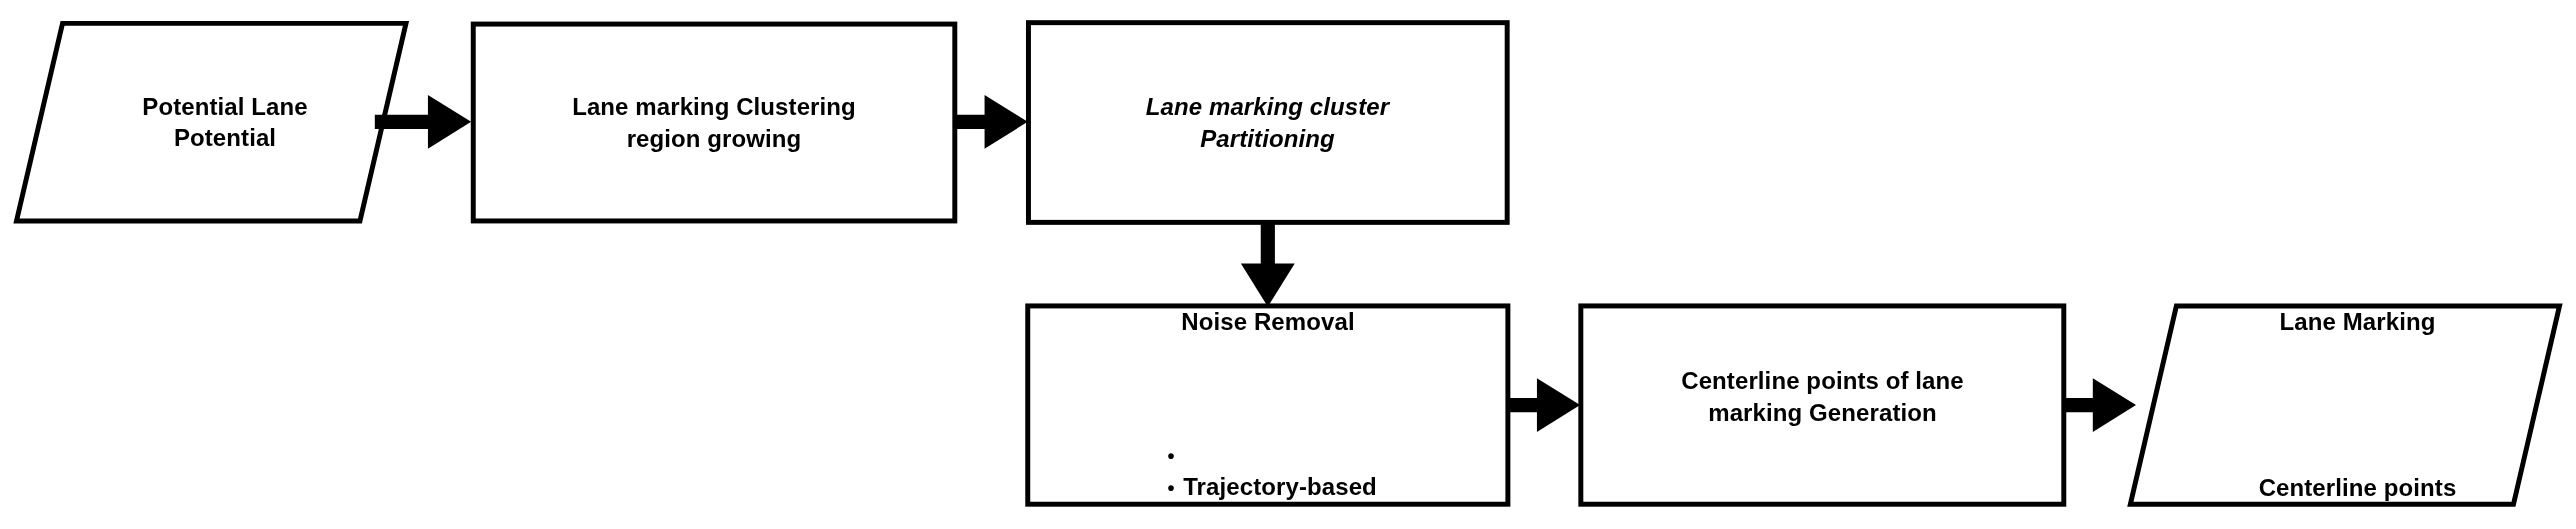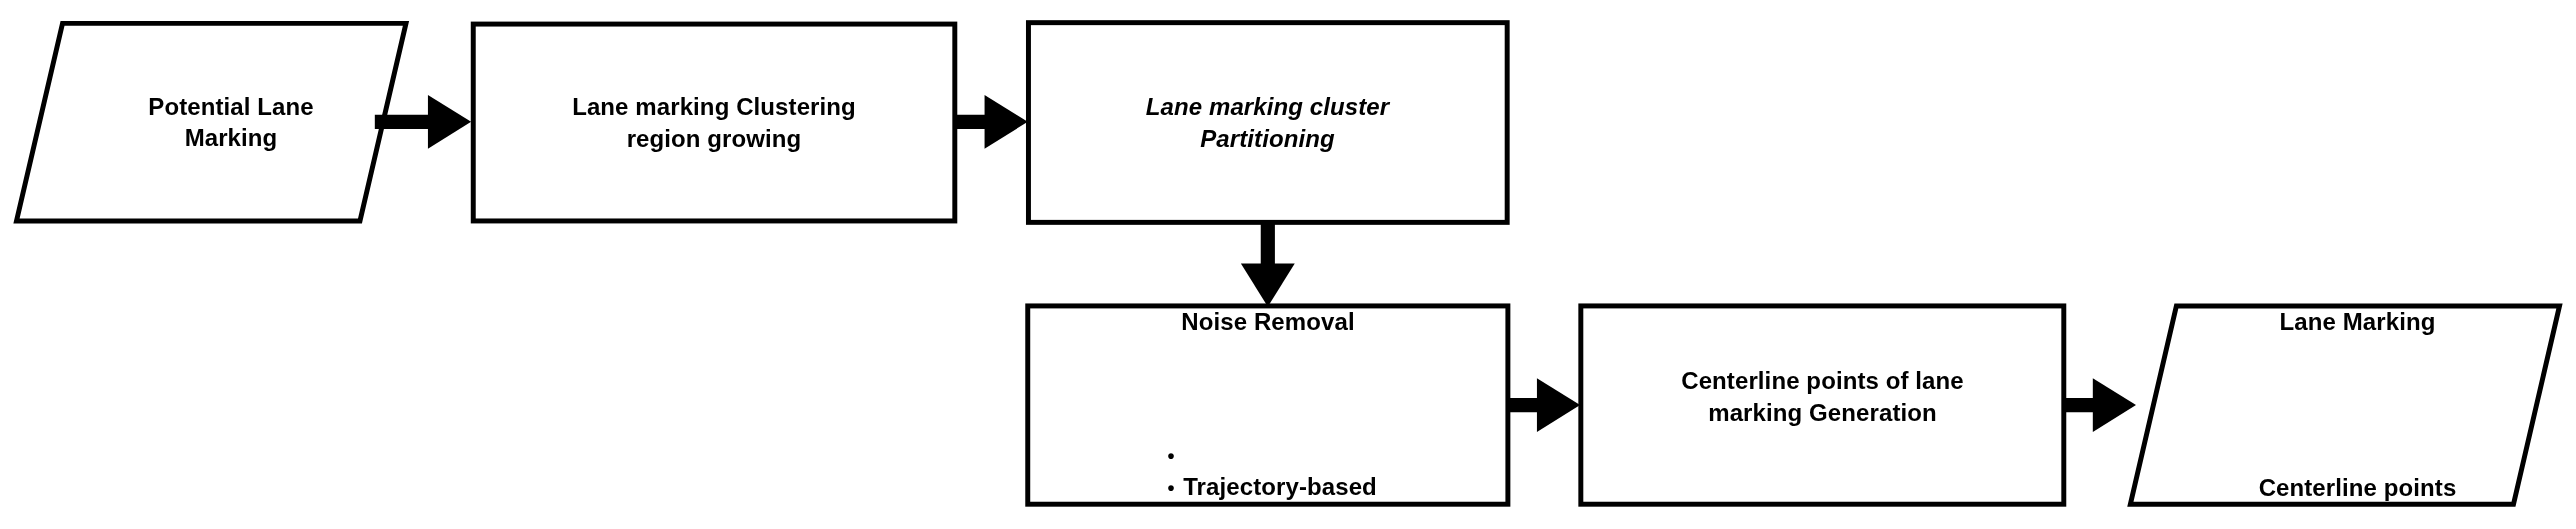--- a/index.html
+++ b/index.html
@@ -120,23 +120,23 @@
       <polygon class="connector-head" points="2170,534 2231,572 2170,610"></polygon>
     </g>
 
     <g>
       <line class="connector-line" x1="2916" y1="572" x2="2975" y2="572"></line>
       <polygon class="connector-head" points="2955,534 3016,572 2955,610"></polygon>
     </g>
 
   </svg>
 
-  <div class="node-label" style="left:68px; top:23.4px; width:326px; height:198px;">
+  <div class="node-label" style="left:62px; top:23.4px; width:326px; height:198px;">
     <span class="line">Potential Lane</span>
-    <span class="line">Marking</span>
+    <span class="line">Potential</span>
   </div>
 
   <div class="node-label" style="left:473px; top:24px; width:482px; height:197px;">
     <span class="line">Lane marking Clustering</span>
     <span class="line">region growing</span>
   </div>
 
   <div class="node-label" style="left:1028px; top:23px; width:479px; height:200px;font-style:italic;">
     <span class="line">Lane marking cluster</span>
     <span class="line">Partitioning</span>

